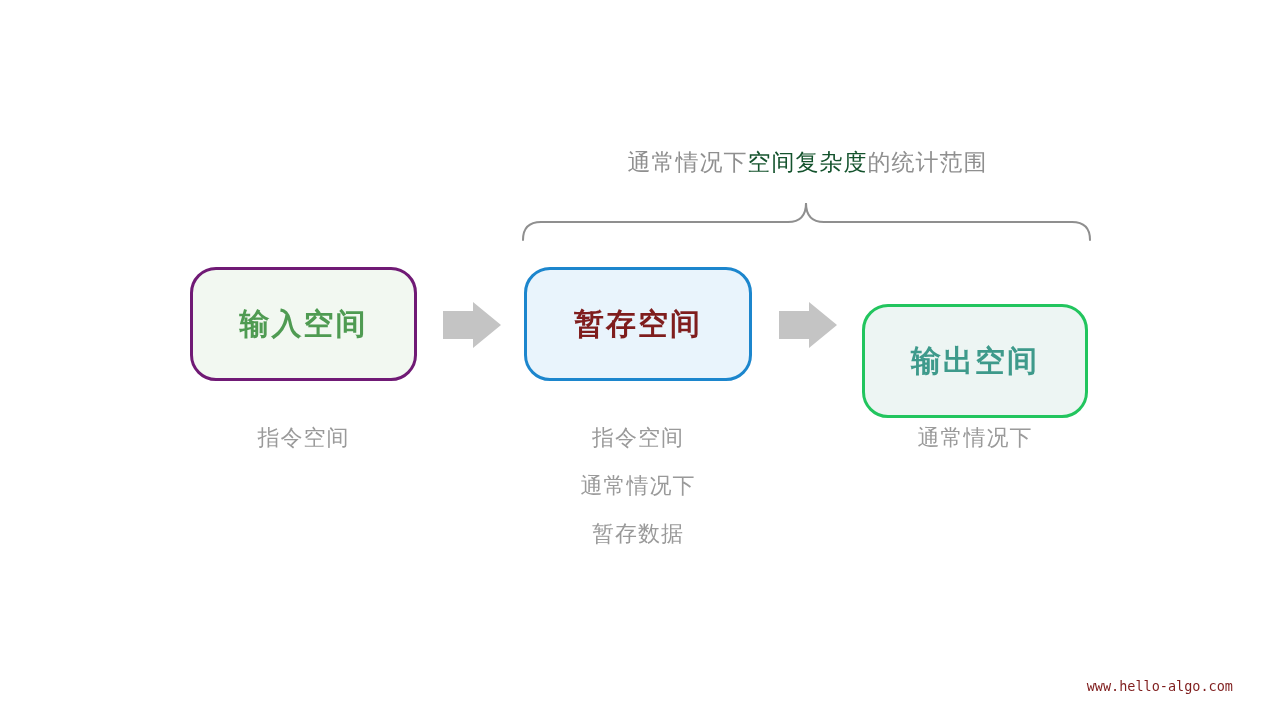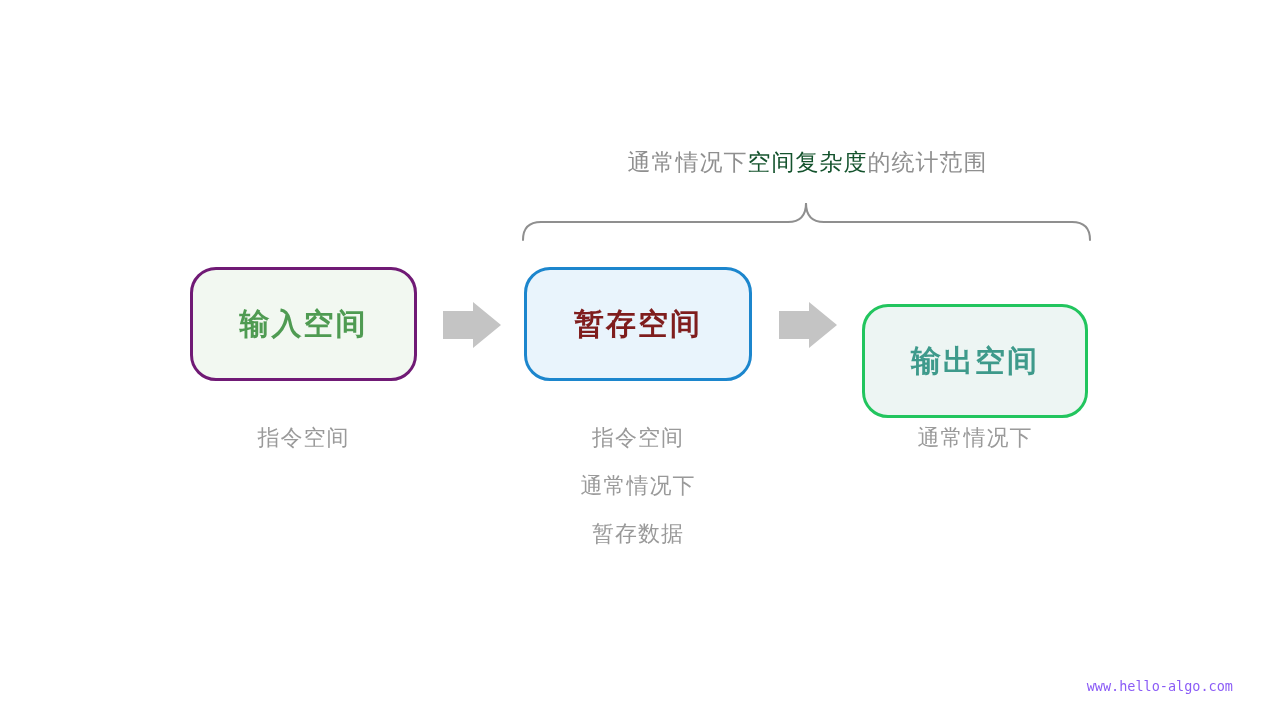--- a/index.html
+++ b/index.html
@@ -82,21 +82,21 @@
   .note-temp-1 { left: 524px; top: 424px; width: 228px; }
   .note-temp-2 { left: 524px; top: 472px; width: 228px; }
   .note-temp-3 { left: 524px; top: 520px; width: 228px; }
   .note-output { left: 862px; top: 424px; width: 226px; }
   .watermark {
     position: absolute;
     right: 47px;
     top: 678px;
     font-family: "DejaVu Sans Mono", monospace;
     font-size: 13.5px;
-    color: #8b5cf6;
+    color: #7f1d1d;
   }
 </style>
 </head>
 <body>
 
 <div class="canvas">
 
   <div class="title"><span>通常情况下</span><b>空间复杂度</b><span>的统计范围</span></div>
 
   <svg class="brace-svg" viewBox="0 0 585 55" aria-hidden="true">

